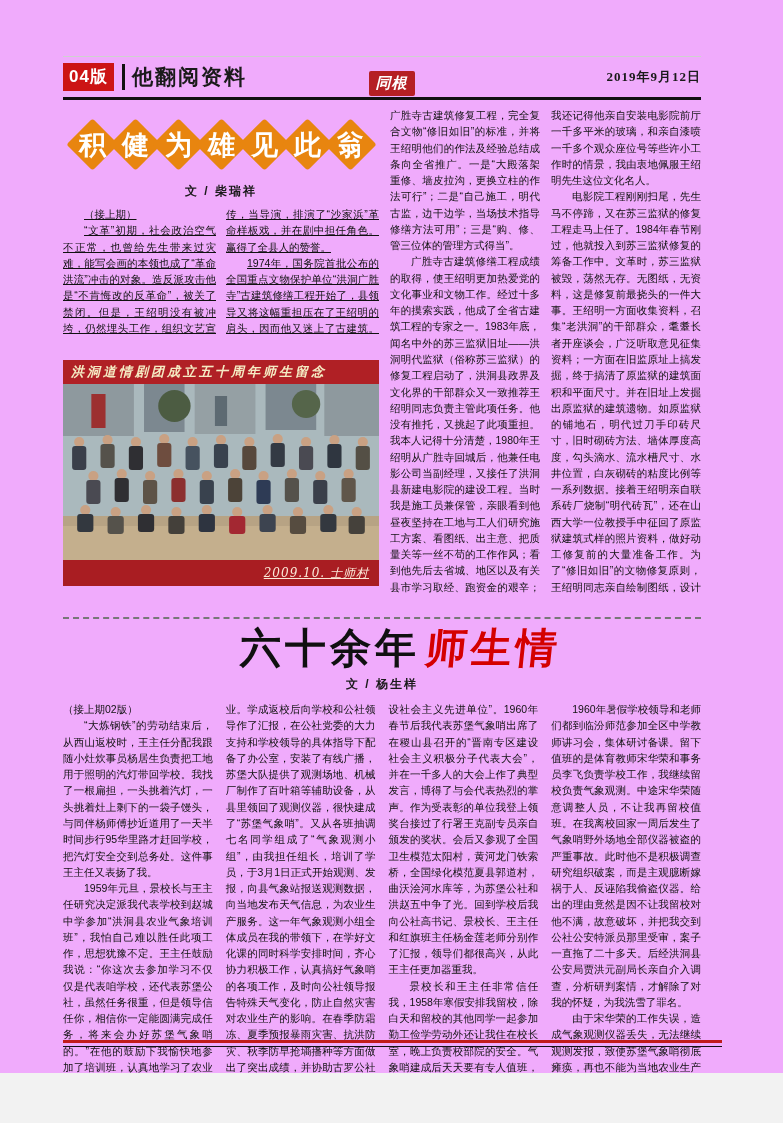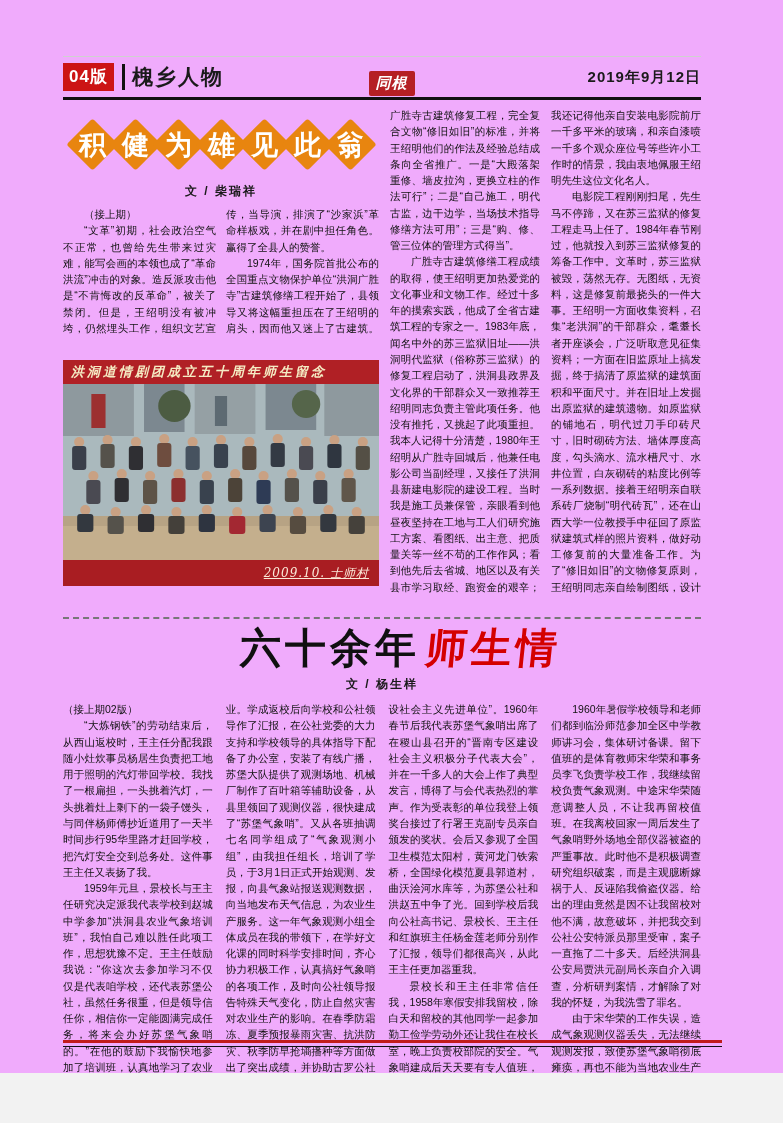--- a/index.html
+++ b/index.html
@@ -9,35 +9,35 @@
     padding:56px 82px 0 63px;
   }
   .top-rule{height:1px;background:#d0d0d0;margin-bottom:4px;}
   
   .header{display:flex;align-items:center;height:32px;}
   .edition-box{background:#cc1414;color:#fff;font-weight:bold;font-size:17px;padding:2px 6px 3px;letter-spacing:1px;}
   .header-divider{width:3px;height:26px;background:#111;margin:0 7px 0 8px;}
   .section-title{font-size:21px;font-weight:900;letter-spacing:2px;}
   .masthead{position:absolute;left:50%;transform:translateX(-50%);background:#b51f24;color:#fff;
     font-weight:bold;font-size:15px;padding:3px 7px;border-radius:2px;font-style:italic;letter-spacing:1px;margin-top:12px;}
-  .date{margin-left:auto;font-size:15px;font-weight:bold;letter-spacing:1px;}
+  .date{margin-left:auto;font-size:13px;font-weight:bold;letter-spacing:1px;font-family:Liberation Serif, serif;}
   .header-rule{height:3px;background:#111;margin-top:4px;}
   
   .article1{display:flex;gap:11px;margin-top:7px;height:500px;}
   .a1-left{width:316px;flex:none;}
   .diamond-title{display:flex;justify-content:center;align-items:center;height:74px;}
   .diamond{width:37px;height:37px;background:#e8850f;transform:rotate(45deg);margin:0 3px;
     display:flex;align-items:center;justify-content:center;border-radius:3px;flex:none;}
   .diamond span{transform:rotate(-45deg);color:#fff;font-size:27px;font-weight:bold;
     font-family:"DejaVu Serif",serif;line-height:1;}
   .byline{text-align:center;font-size:12px;font-weight:bold;letter-spacing:2px;margin:2px 0 6px;}
   .bodytext{font-size:10.5px;line-height:1.55;text-align:justify;color:#111;}
   .bodytext p{margin:0;text-indent:2em;}
   .bodytext p.noindent{text-indent:0;}
-  .a1-left-text{height:146px;column-count:2;column-gap:10px;column-fill:auto;overflow:hidden;}
+  .a1-left-text{height:146px;column-count:2;column-gap:10px;column-fill:auto;overflow:hidden;text-decoration:underline;}
   .photo{margin-top:8px;height:226px;position:relative;box-shadow:0 0 0 1px #999 inset;}
   .photo-banner{position:absolute;top:0;left:0;right:0;height:24px;background:#b02025;color:#f5ecc4;
     font-size:13px;font-weight:bold;font-style:italic;letter-spacing:3px;line-height:24px;padding-left:8px;
     font-family:"DejaVu Serif",serif;white-space:nowrap;overflow:hidden;}
   .photo svg{position:absolute;top:24px;left:0;width:100%;height:176px;display:block;}
   .photo-strip{position:absolute;bottom:0;left:0;right:0;height:26px;background:#a91d22;color:#fbe9d8;
     font-size:12px;font-style:italic;text-align:right;line-height:26px;padding-right:10px;
     font-family:"DejaVu Serif",serif;letter-spacing:1px;text-decoration:underline;}
   .a1-right{flex:1;height:497px;column-count:2;column-gap:11px;column-fill:auto;overflow:hidden;}
   
@@ -55,21 +55,21 @@
 </style>
 </head>
 <body>
 
 <div class="page">
   <div class="top-rule"></div>
 
   <div class="header">
     <span class="edition-box">04版</span>
     <span class="header-divider"></span>
-    <span class="section-title">槐乡人物</span>
+    <span class="section-title">他翻阅资料</span>
     <span class="masthead">同根</span>
     <span class="date">2019年9月12日</span>
   </div>
   <div class="header-rule"></div>
 
   <div class="article1">
     <div class="a1-left">
       <div class="diamond-title">
         <div class="diamond">
             <span>积</span>

